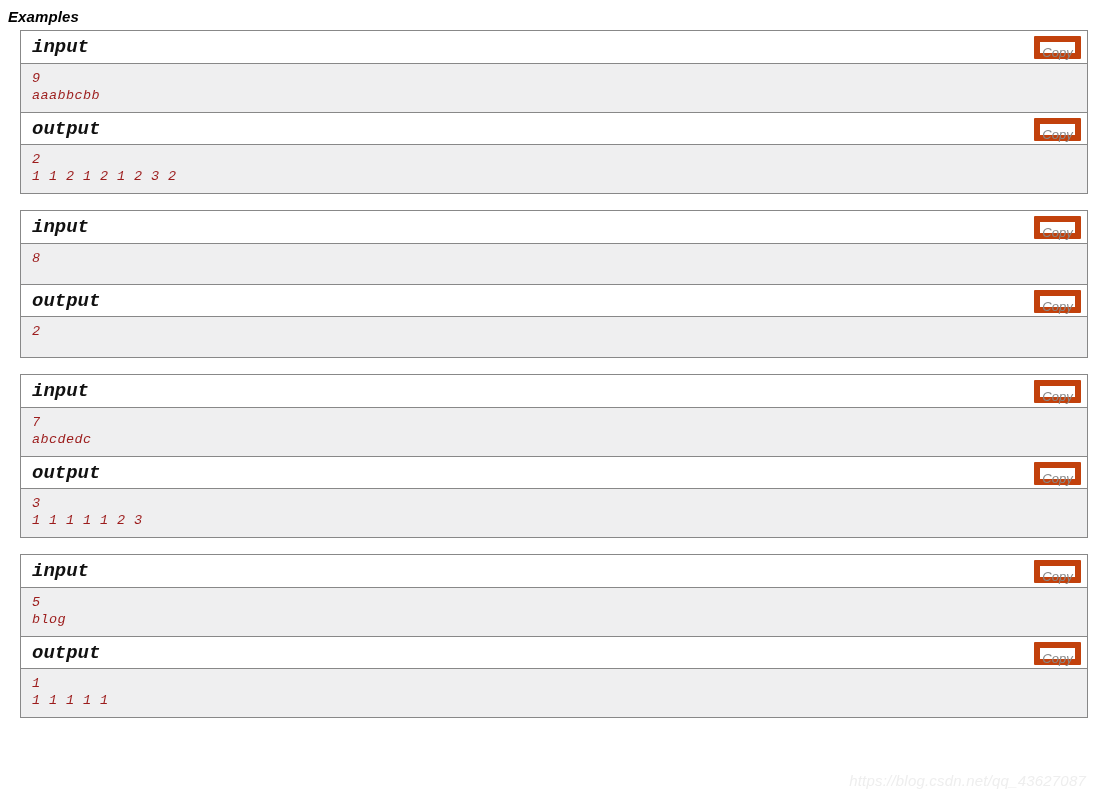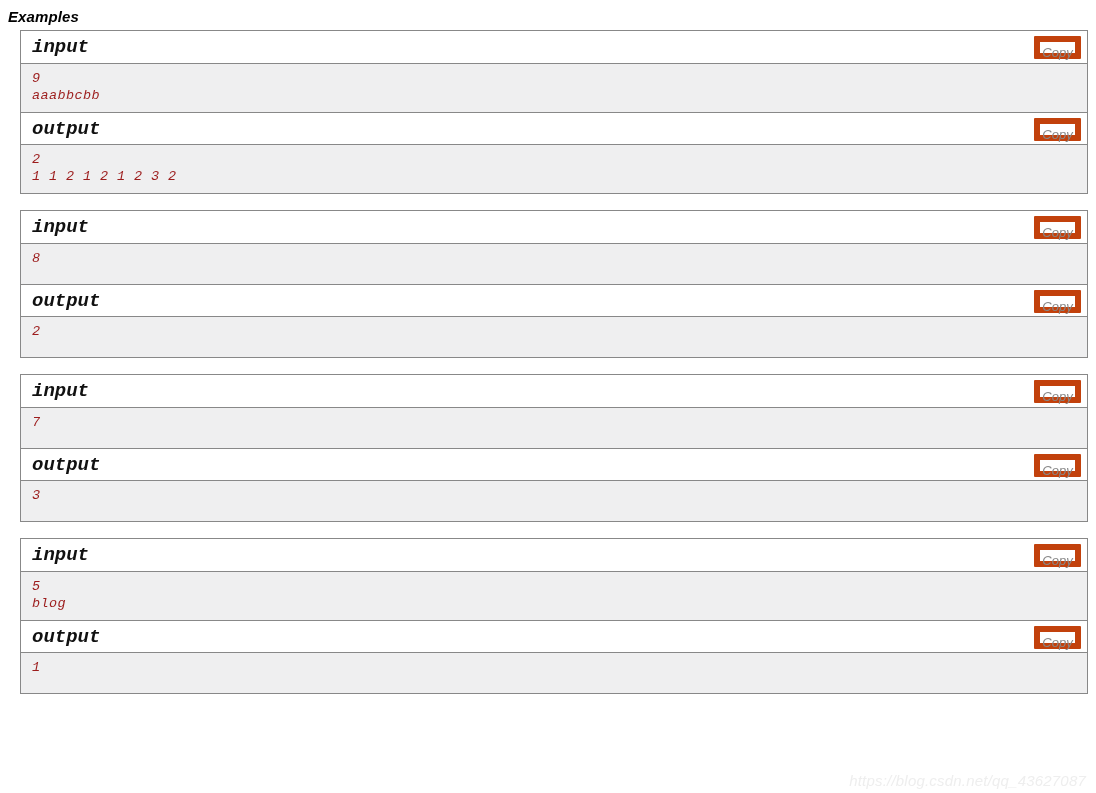--- a/index.html
+++ b/index.html
@@ -162,45 +162,48 @@
       </div>
     </div>
 
     <div class="sample-test">
       <div class="io-header">
         <div class="io-title">input</div>
         <div class="copy-btn">Copy</div>
       </div>
       <div class="io-body">
         <div class="line">7</div>
+        <div class="line">abcdedc</div>
       </div>
       <div class="io-header second">
         <div class="io-title">output</div>
         <div class="copy-btn">Copy</div>
       </div>
       <div class="io-body">
         <div class="line">3</div>
+        <div class="line">1 1 1 1 1 2 3</div>
       </div>
     </div>
 
     <div class="sample-test">
       <div class="io-header">
         <div class="io-title">input</div>
         <div class="copy-btn">Copy</div>
       </div>
       <div class="io-body">
         <div class="line">5</div>
         <div class="line">blog</div>
       </div>
       <div class="io-header second">
         <div class="io-title">output</div>
         <div class="copy-btn">Copy</div>
       </div>
       <div class="io-body">
         <div class="line">1</div>
+        <div class="line">1 1 1 1 1</div>
       </div>
     </div>
 
   </div>
 
   <div class="watermark">https://blog.csdn.net/qq_43627087</div>
 
 </div>
 
 </body></html>

